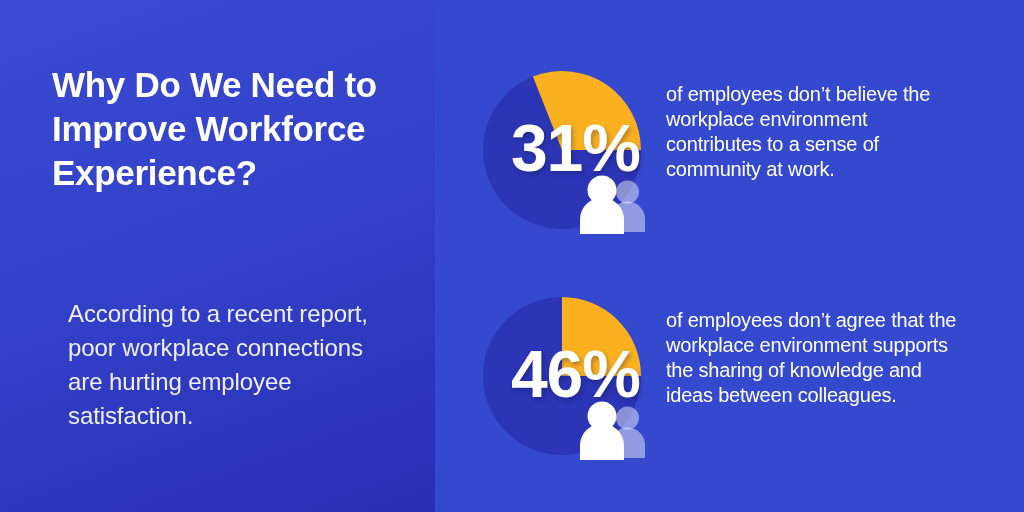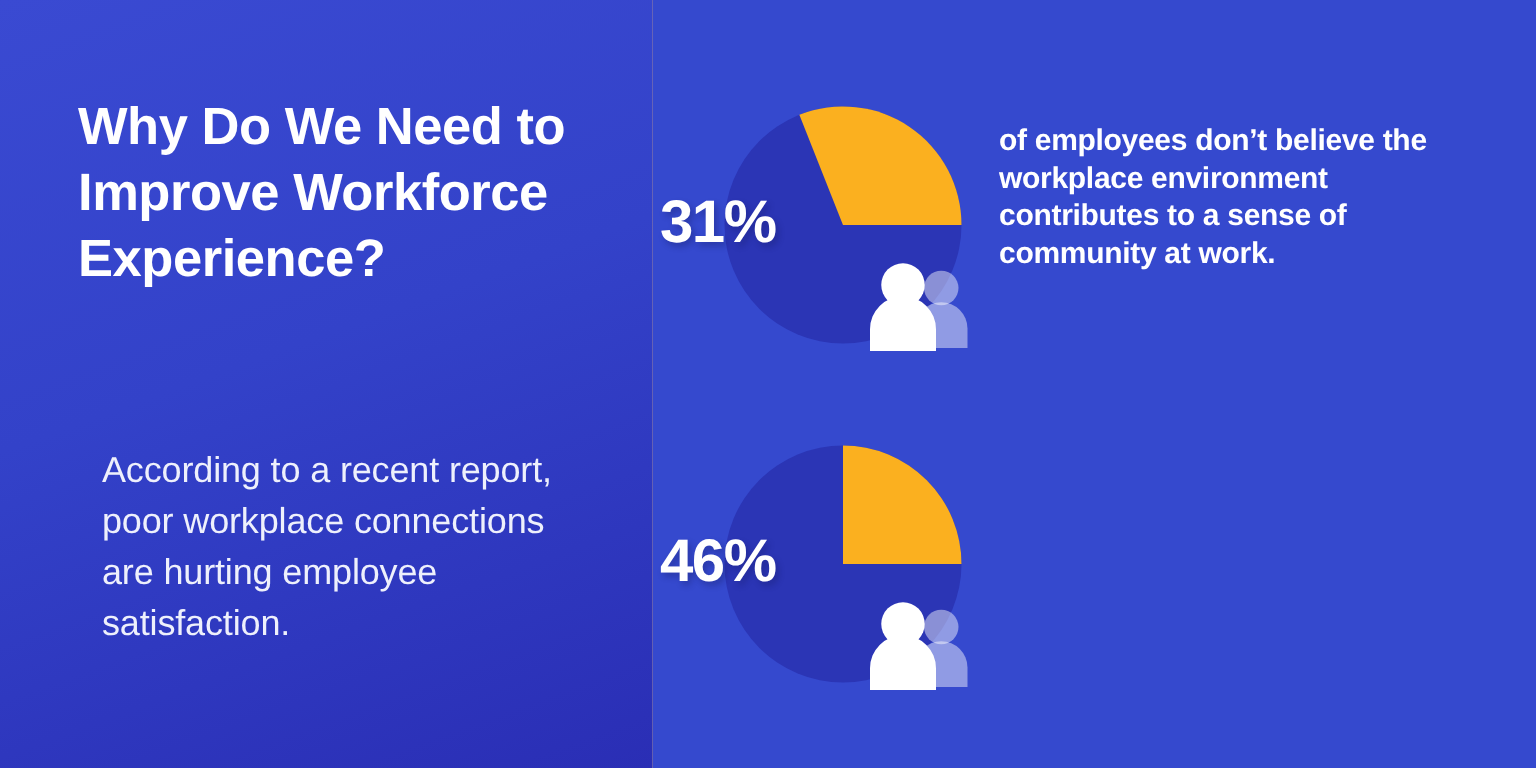--- a/index.html
+++ b/index.html
@@ -93,22 +93,22 @@
     width: 160px;
     height: 160px;
     display: block;
   }
 
   .pct-label {
     position: absolute;
     left: -42px;
     top: 50px;
     width: 200px;
-    text-align: left;
-    font-size: 40px;
+    text-align: right;
+    font-size: 66px;
     line-height: 56px;
     font-weight: bold;
     color: #FFFFFF;
     letter-spacing: -1px;
     text-shadow: 2px 3px 4px rgba(16, 20, 80, 0.30);
     white-space: nowrap;
   }
 
   
   .people-icon {
@@ -121,21 +121,21 @@
 
   
   .stat-text {
     position: absolute;
     left: 231px;
     top: 36px;
     width: 300px;
     margin: 0;
     font-size: 20px;
     line-height: 25px;
-    font-weight: bold;
+    font-weight: normal;
     color: #FFFFFF;
     letter-spacing: -0.2px;
   }
 </style>
 </head>
 <body>
 
 <div id="infographic">
 
   <div class="left-panel">
@@ -179,16 +179,17 @@
         <div class="pct-label">46%</div>
 
         <svg class="people-icon" viewBox="0 0 78 60">
           <circle cx="55.5" cy="18" r="11.5" fill="#FFFFFF" opacity="0.45"></circle>
           <path d="M 38 58 L 38 45 a 17.5 17.5 0 0 1 35 0 L 73 58 Z" fill="#FFFFFF" opacity="0.45"></path>
           <circle cx="30" cy="16" r="14.5" fill="#FFFFFF"></circle>
           <path d="M 8 60 L 8 45.5 a 22 22 0 0 1 44 0 L 52 60 Z" fill="#FFFFFF"></path>
         </svg>
       </div>
 
+      <p class="stat-text">of employees don’t agree that the workplace environment supports the sharing of knowledge and ideas between colleagues.</p>
     </div>
 
   </div>
 </div>
 
 </body></html>

